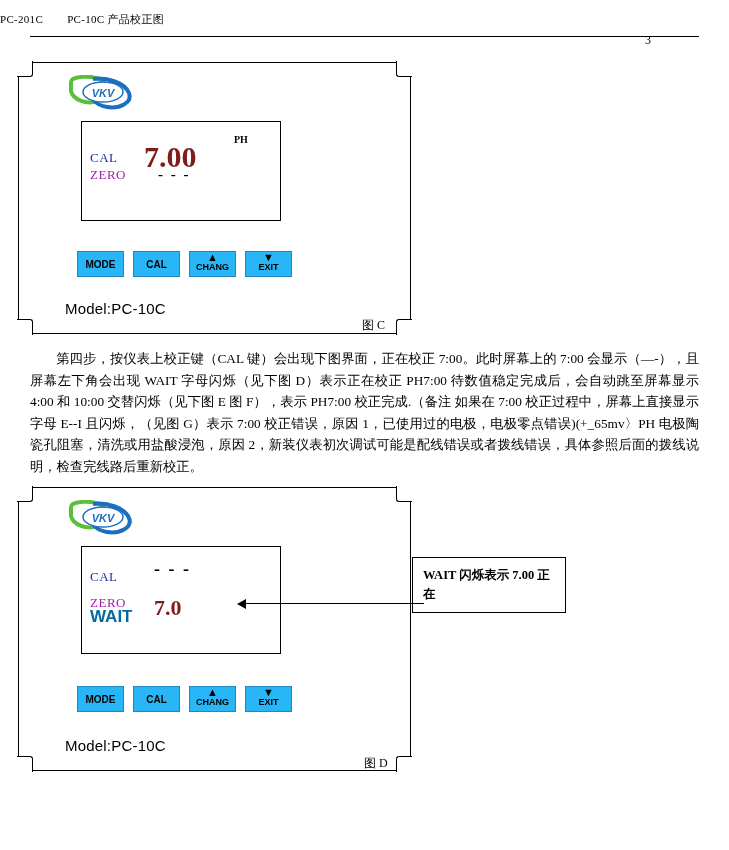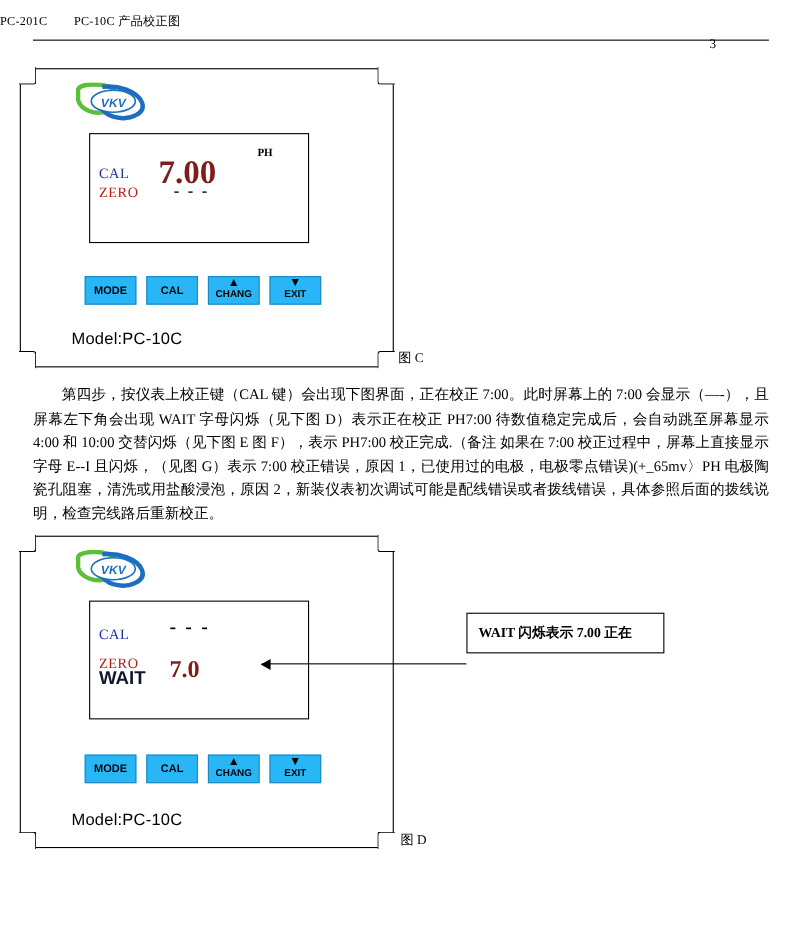--- a/index.html
+++ b/index.html
@@ -38,21 +38,21 @@
     position: absolute;
     left: 30px;
     right: 30px;
     top: 36px;
     border-top: 1px solid #000;
     height: 0;
   }
   
   .device {
     position: relative;
-    width: 340px;
+    width: 393px;
     height: 272px;
     border: 1px solid #000;
     background: #ffffff;
     margin-left: 18px;
   }
 
   .cut {
     position: absolute;
     background: #ffffff;
     width: 16px; height: 16px;
@@ -86,26 +86,26 @@
     border: 1px solid #000;
     background: #ffffff;
   }
   .lcd .cal {
     position: absolute; left: 8px; top: 28px;
     font-size: 13px; color: #1b2ea0; font-family: "Liberation Serif", serif;
     letter-spacing: 0.5px;
   }
   .lcd .zero {
     position: absolute; left: 8px; top: 45px;
-    font-size: 13px; color: #b91c1c; font-family: "Liberation Serif", serif;
+    font-size: 13px; color: #a21caf; font-family: "Liberation Serif", serif;
     letter-spacing: 0.5px;
   }
   .lcd .wait {
     position: absolute; left: 8px; top: 60px;
-    font-size: 17px; font-weight: bold; color: #0f172a;
+    font-size: 17px; font-weight: bold; color: #0369a1;
     font-family: "Liberation Sans", sans-serif;
   }
   .lcd .main {
     position: absolute;
     font-weight: bold;
     color: #7f1d1d;
     font-family: "Liberation Serif", serif;
   }
   .lcd .unit {
     position: absolute;
@@ -307,21 +307,21 @@
         </div>
         <div class="btn stack">
           <span class="tri">▼</span>
           <span class="sub">EXIT</span>
         </div>
       </div>
 
       <div class="model">Model:PC-10C</div>
     </div>
 
-    <div class="callout" style="left:424px; top:70px; width:180px;">
+    <div class="callout" style="left:412px; top:70px; width:154px;">
       <div>WAIT 闪烁表示 7.00 正在</div>
     </div>
     <div class="arrow" style="left:238px; top:112px; width:186px;">
       <div class="line"></div>
       <div class="head"></div>
     </div>
 
     <div class="figlabel" style="left:364px; top:268px;">图 D</div>
   </div>
 

